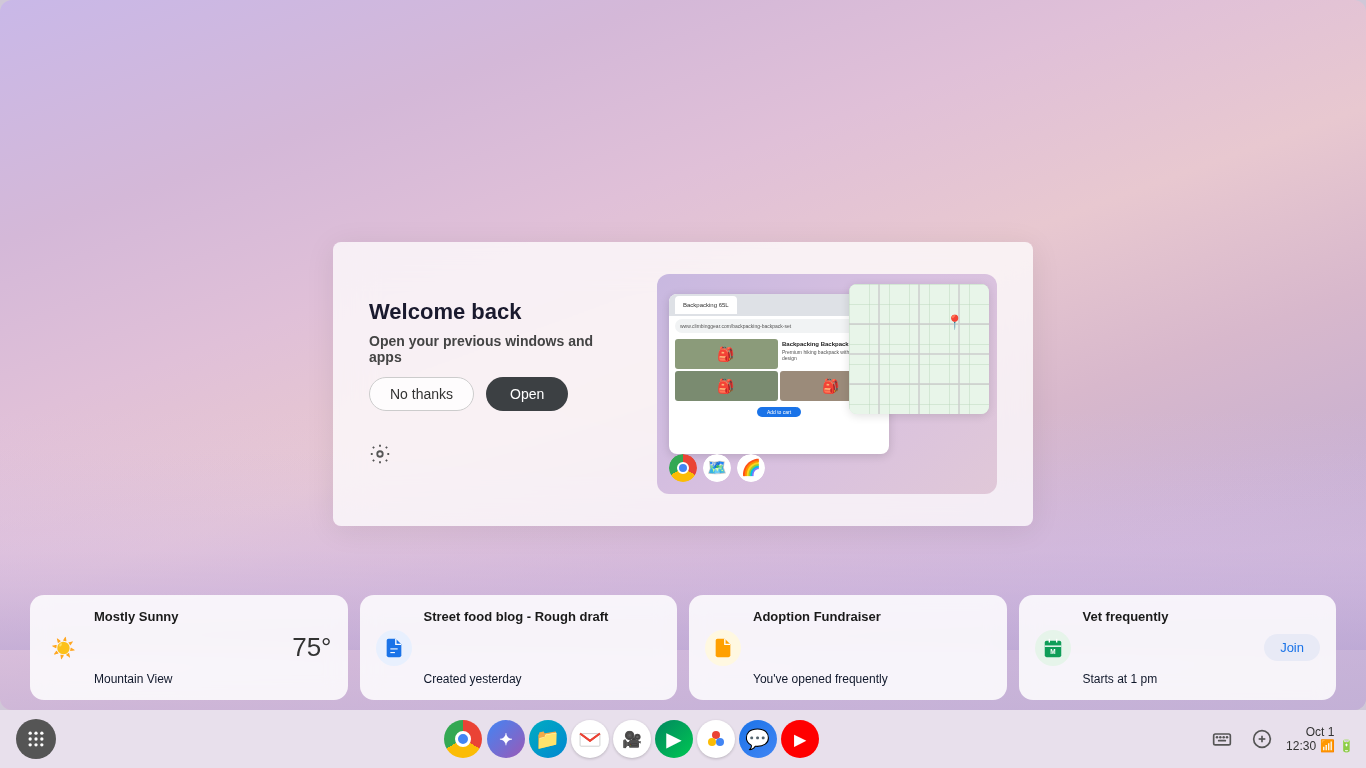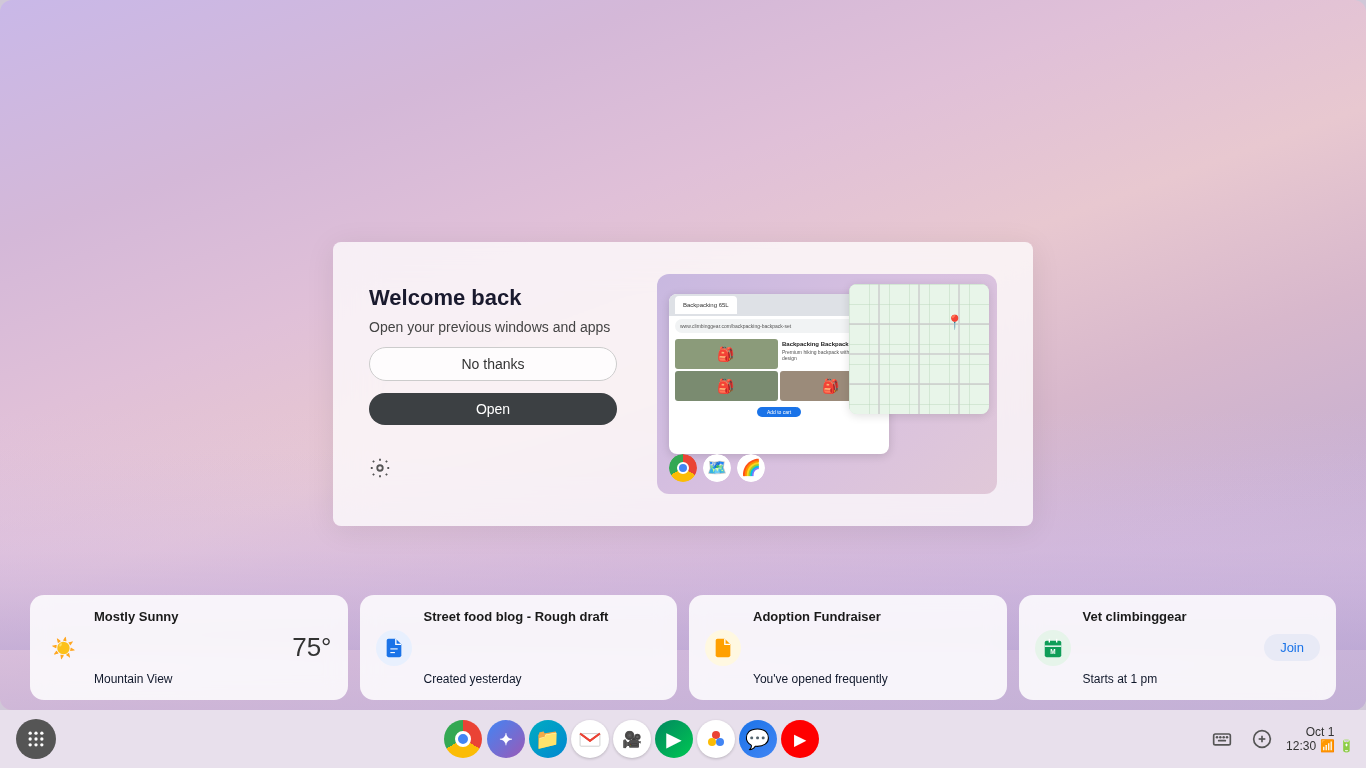--- a/index.html
+++ b/index.html
@@ -68,27 +68,27 @@
       font-size: 22px;
       font-weight: 600;
       color: #1a1a2e;
       margin-bottom: 8px;
     }
 
     .welcome-subtitle {
       font-size: 14px;
       color: #444;
       margin-bottom: 12px;
+      font-weight: bold;
     }
 
     .welcome-buttons {
       display: flex;
       gap: 12px;
       margin-bottom: 32px;
-      flex-direction: column;
     }
 
     .btn-no-thanks {
       padding: 8px 20px;
       border-radius: 20px;
       border: 1px solid #ccc;
       background: rgba(255,255,255,0.8);
       font-size: 14px;
       color: #333;
       cursor: pointer;
@@ -505,21 +505,21 @@
     <div class="bottom-card-icon" style="background:#E6F4EA;">
       <svg width="22" height="22" viewBox="0 0 24 24" fill="#0F9D58">
         <rect x="3" y="4" width="18" height="18" rx="2" ry="2"></rect>
         <line x1="16" y1="2" x2="16" y2="6" stroke="white" stroke-width="1.5"></line>
         <line x1="8" y1="2" x2="8" y2="6" stroke="white" stroke-width="1.5"></line>
         <line x1="3" y1="10" x2="21" y2="10" stroke="white" stroke-width="1.5"></line>
         <text x="12" y="18" text-anchor="middle" fill="white" font-size="7" font-weight="bold">M</text>
       </svg>
     </div>
     <div class="bottom-card-text">
-      <div class="bottom-card-title">Vet climbinggear</div>
+      <div class="bottom-card-title">Vet frequently</div>
       <div class="bottom-card-sub">Starts at 1 pm</div>
     </div>
     <button class="join-btn">Join</button>
   </div>
 </div>
 
 <div class="taskbar">
 
   <div class="taskbar-left">
     <div class="launcher-btn">

